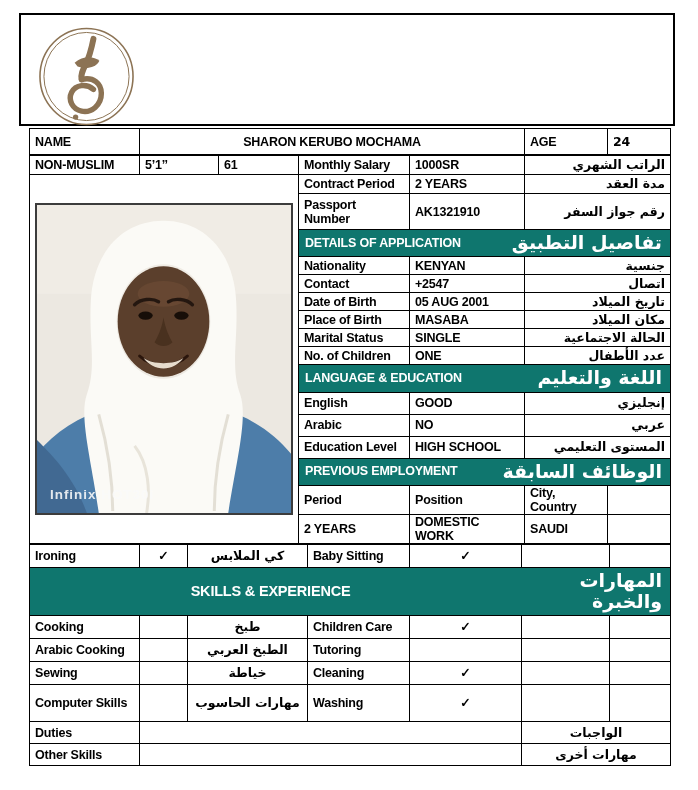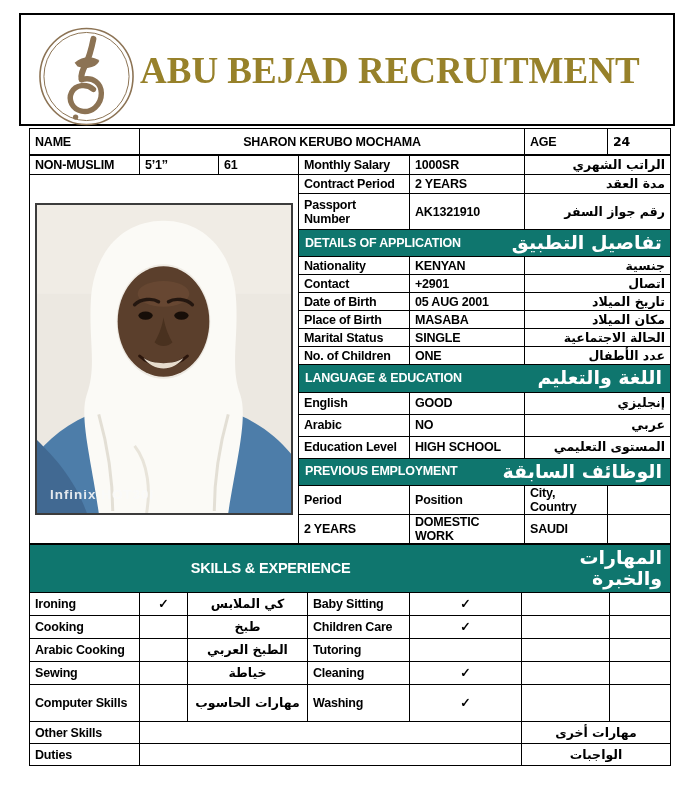--- a/index.html
+++ b/index.html
@@ -49,21 +49,20 @@
 
 <div class="header-box">
   <svg class="logo-svg" viewBox="0 0 100 100" aria-hidden="true">
     <ellipse cx="50" cy="50" rx="47" ry="48.5" fill="none" stroke="#8C7354" stroke-width="1.6"></ellipse>
     <ellipse cx="50" cy="50" rx="43" ry="44.5" fill="none" stroke="#8C7354" stroke-width="1"></ellipse>
     <path d="M57,12 C55,22 53,30 49,38 C46,44 44,48 45,53" stroke="#8C7354" stroke-width="6" fill="none" stroke-linecap="round"></path>
     <path d="M38,36 C46,29 57,29 63,34 C60,41 49,43 41,40 Z" fill="#8C7354"></path>
     <path d="M45,53 C57,50 65,57 65,67 C65,79 55,87 45,85 C36,83 31,74 35,66 C39,58 50,57 57,63" stroke="#8C7354" stroke-width="5.5" fill="none" stroke-linecap="round"></path>
     <circle cx="39" cy="91" r="2.7" fill="#8C7354"></circle>
   </svg>
-  <h1 class="brand-title">ABU BEJAD RECRUITMENT</h1>
 </div>
 
 <div class="form">
 
   <table class="grid">
     <colgroup>
         <col style="width:110px">
         <col style="width:79px">
         <col style="width:80px">
         <col style="width:111px">
@@ -143,21 +142,21 @@
         </div>
       </td>
     </tr>
     <tr style="height:18px">
       <td>Nationality</td>
       <td>KENYAN</td>
       <td colspan="2" class="ar">جنسية</td>
     </tr>
     <tr style="height:18px">
       <td>Contact</td>
-      <td>+2901</td>
+      <td>+2547</td>
       <td colspan="2" class="ar">اتصال</td>
     </tr>
     <tr style="height:18px">
       <td>Date of Birth</td>
       <td>05 AUG 2001</td>
       <td colspan="2" class="ar">تاريخ الميلاد</td>
     </tr>
     <tr style="height:18px">
       <td>Place of Birth</td>
       <td>MASABA</td>
@@ -224,35 +223,35 @@
         <col style="width:110px">
         <col style="width:48px">
         <col style="width:120px">
         <col style="width:102px">
         <col style="width:112px">
         <col style="width:88px">
         <col style="width:61px">
       </colgroup>
     <tbody>
         <tr style="height:23px">
-      <td colspan="7" class="bar">
-        <div class="bar-flex">
-          <span class="skills-left">SKILLS &amp; EXPERIENCE</span>
-          <span class="bar-ar">المهارات والخبرة</span>
-        </div>
-      </td>
-    </tr>
-    <tr style="height:23px">
       <td>Ironing</td>
       <td class="chk">✓</td>
       <td class="arc">كي الملابس</td>
       <td>Baby Sitting</td>
       <td class="chk">✓</td>
       <td></td>
       <td></td>
+    </tr>
+    <tr style="height:23px">
+      <td colspan="7" class="bar">
+        <div class="bar-flex">
+          <span class="skills-left">SKILLS &amp; EXPERIENCE</span>
+          <span class="bar-ar">المهارات والخبرة</span>
+        </div>
+      </td>
     </tr>
     <tr style="height:23px">
       <td>Cooking</td>
       <td class="chk"></td>
       <td class="arc">طبخ</td>
       <td>Children Care</td>
       <td class="chk">✓</td>
       <td></td>
       <td></td>
     </tr>
@@ -277,25 +276,25 @@
     <tr style="height:37px">
       <td class="top-align">Computer Skills</td>
       <td class="chk top-align"></td>
       <td class="arc top-align">مهارات الحاسوب</td>
       <td class="top-align">Washing</td>
       <td class="chk top-align">✓</td>
       <td></td>
       <td></td>
     </tr>
     <tr style="height:22px">
+      <td>Duties</td>
+      <td colspan="4"></td>
+      <td colspan="2" class="arc">الواجبات</td>
+    </tr>
+    <tr style="height:22px">
       <td>Other Skills</td>
       <td colspan="4"></td>
       <td colspan="2" class="arc">مهارات أخرى</td>
     </tr>
-    <tr style="height:22px">
-      <td>Duties</td>
-      <td colspan="4"></td>
-      <td colspan="2" class="arc">الواجبات</td>
-    </tr>
   </tbody>
     </table>
 
 </div>
 
 </body></html>

